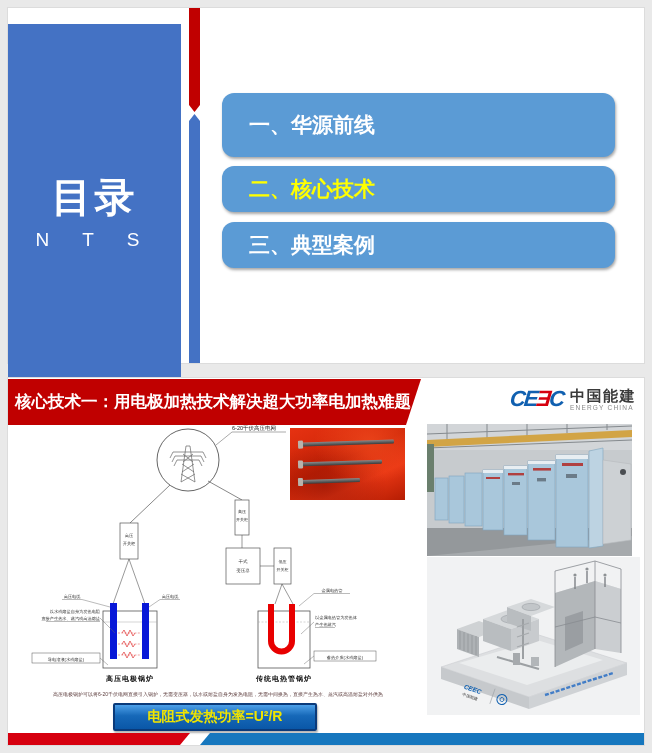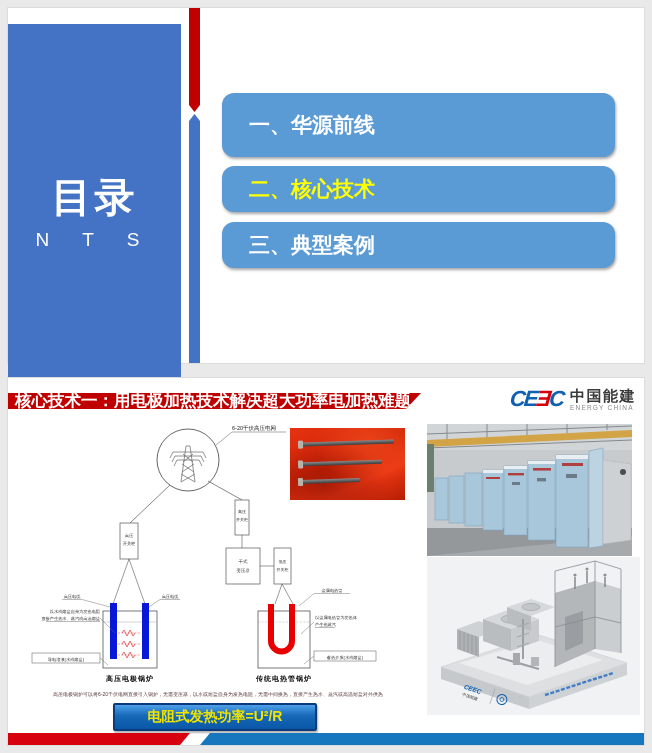--- a/index.html
+++ b/index.html
@@ -20,21 +20,21 @@
   .stripe-blue{left:181px;top:106px;width:11px;height:249px;background:#4472C4;
     clip-path:polygon(0 7px,50% 0,100% 7px,100% 100%,0 100%);}
   .toc-btn{left:214px;width:393px;background:#5B9BD5;border-radius:12px;display:flex;align-items:center;
     padding-left:27px;box-sizing:border-box;color:#ffffff;font-weight:bold;font-size:21px;
     box-shadow:1px 2px 3px rgba(0,0,0,.35);cursor:pointer;}
   #btn1{top:85px;height:64px;}
   #btn2{top:158px;height:46px;color:#FFFF00;}
   #btn3{top:214px;height:46px;}
 
   
-  .banner{left:0;top:15px;width:413px;height:16px;background:#C00000;display:flex;align-items:center;
+  .banner{left:0;top:1px;width:413px;height:46px;background:#C00000;display:flex;align-items:center;
     clip-path:polygon(0 0,100% 0,calc(100% - 15px) 100%,0 100%);}
   .banner span{color:#fff;font-weight:bold;font-size:16.5px;padding-left:7px;white-space:nowrap;}
   .logo{right:8px;top:8px;display:flex;align-items:center;gap:7px;}
   .logo-mark{font-style:italic;font-weight:bold;font-size:22px;letter-spacing:-2px;transform:skewX(-6deg);color:#1060B0;white-space:nowrap;}
   .logo-mark .red{color:#D6000F;}
   .logo-cn{font-size:15px;font-weight:bold;color:#3a3a3a;letter-spacing:1.5px;line-height:16px;}
   .logo-en{font-size:6.5px;color:#8a8a8a;letter-spacing:1.2px;}
 
   .diagram{left:10px;top:42px;}
   .photo-rods{left:282px;top:50px;width:115px;height:72px;z-index:3;

